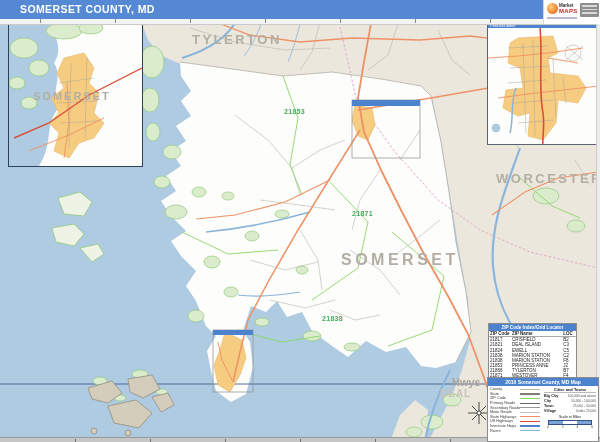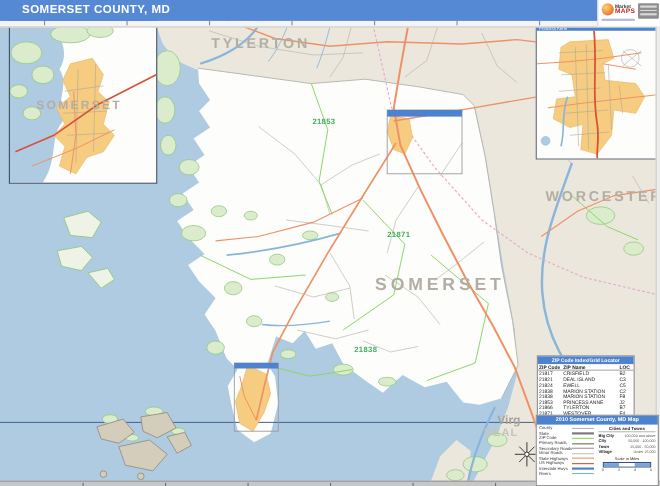--- a/index.html
+++ b/index.html
@@ -227,21 +227,21 @@
       <circle cx="479" cy="413" r="2" fill="#fff"></circle>
     </g>
   </svg>
 
   <div class="abs county-label" style="left:192px;top:32px">TYLERTON</div>
   <div class="abs county-label" style="left:496px;top:171px">WORCESTER</div>
   <div class="abs county-label" id="lbl-somerset" style="left:341px;top:251px">SOMERSET</div>
   <div class="abs zip-label" style="left:284px;top:108px">21853</div>
   <div class="abs zip-label" style="left:352px;top:210px">21871</div>
   <div class="abs zip-label" style="left:322px;top:315px">21838</div>
-  <div class="abs va-label" style="left:452px;top:376px">Virg</div>
+  <div class="abs va-label" style="left:452px;top:376px">Hwys</div>
   <div class="abs acc-label" style="left:440px;top:388px">DEAL</div>
 
   <div class="abs inset" id="inset-left">
     <div class="abs inset-hdr">Crisfield</div>
     <svg class="abs" style="left:0;top:5px" width="133" height="143" viewBox="0 0 133 143">
       <rect width="133" height="143" fill="#aecbe2"></rect>
       <path d="M40,0 L133,0 L133,143 L30,143 C45,120 35,100 50,85 C40,70 55,55 45,40 C55,25 45,10 40,0 Z" fill="#fdfdfb"></path>
       <g fill="#daeccb" stroke="#90c97c" stroke-width="0.7">
         <ellipse cx="15" cy="25" rx="14" ry="10"></ellipse>
           <ellipse cx="30" cy="45" rx="10" ry="8"></ellipse>

